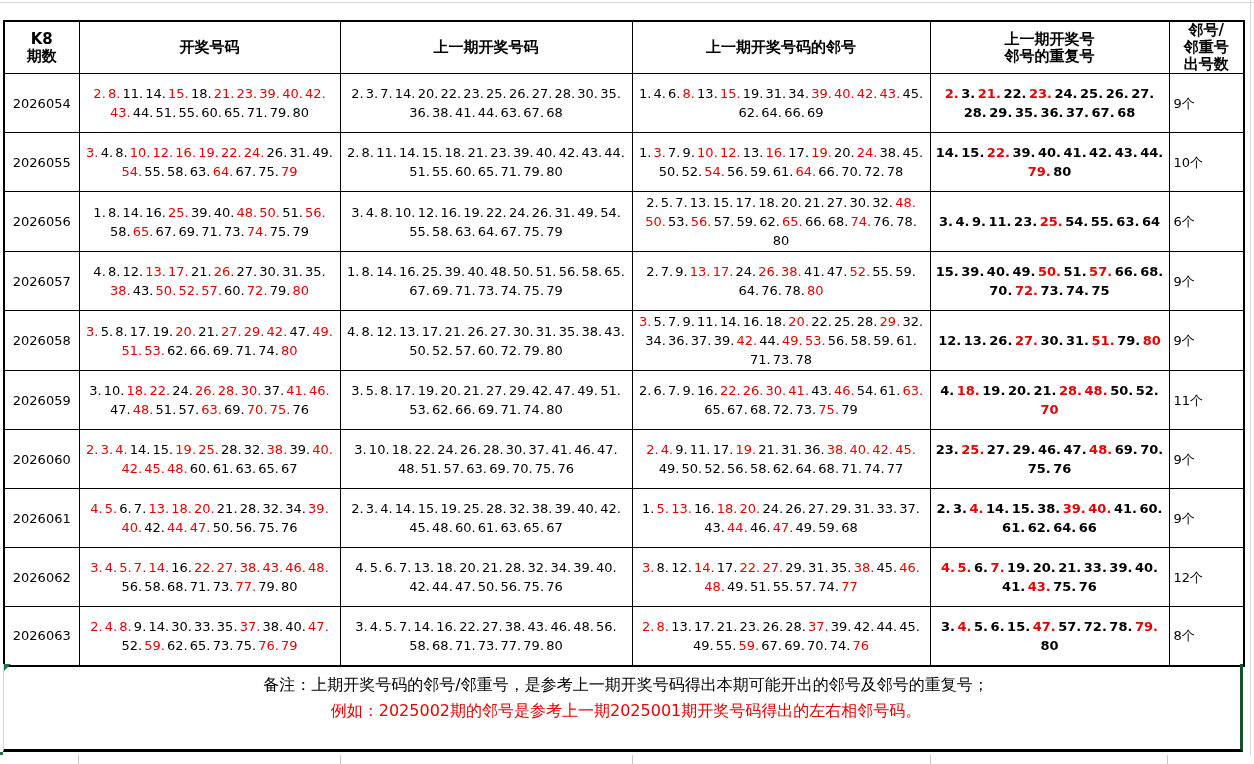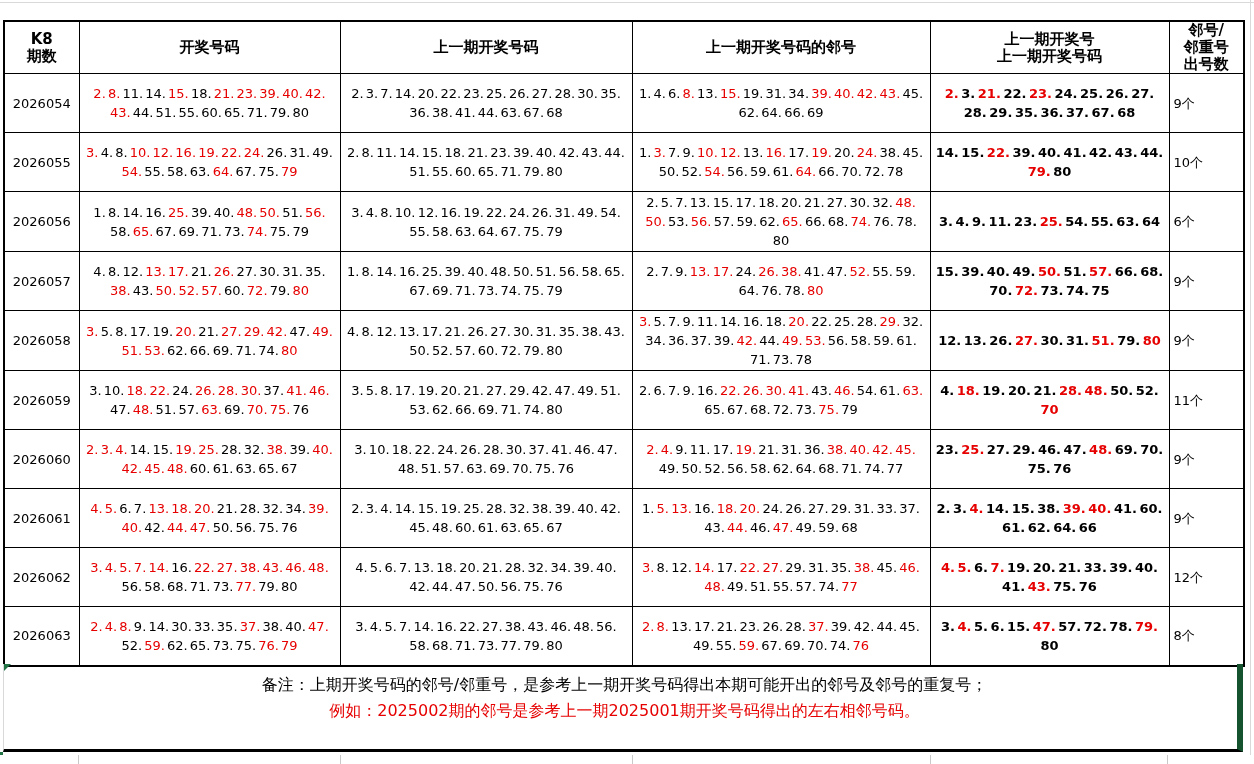--- a/index.html
+++ b/index.html
@@ -16,21 +16,21 @@
   table.main td { height:59px; vertical-align:middle; font-size:13px; line-height:19px;
     padding:1px 4px; word-spacing:-2px; color:#000; }
   td.period { text-align:center; font-size:13px; word-spacing:0; }
   td.nums { text-align:center; }
   td.nums.center { text-align:center;font-weight:bold; }
   td.count { text-align:left; font-size:14px; word-spacing:0; }
   span.n { color:#000; }
   span.n.red { color:#e60000; }
 
   .notes { position:absolute; left:3px; top:664px; width:1240px; height:88px;
-    border-bottom:3px solid #000; border-right:6px solid #14532d; border-left:1px solid #d9d9d9;
+    border-bottom:3px solid #000; border-right:3px solid #14532d; border-left:1px solid #d9d9d9;
     text-align:center; padding-top:8px;padding-left:8px; }
   .notes .line { font-size:16px; line-height:26px; color:#000; }
   .notes .line.red { color:#e60000; }
   .green-triangle { position:absolute; left:3px; top:664px; width:0; height:0;
     border-top:8px solid #217346; border-right:8px solid transparent; }
   .bottom-row { position:absolute; left:0; top:755px; width:1254px; height:9px; background:#fff; }
   .bottom-row .gv { position:absolute; top:0; width:1px; height:9px; background:#c9c9c9; }
   .green-bar { position:absolute; left:0; top:752px; width:3px; height:12px; background:#217346; }
 </style>
 </head>
@@ -49,21 +49,21 @@
       <col style="width:75px">
   </colgroup>
   <thead>
     <tr>
       <th>K8
 期数</th>
       <th>开奖号码</th>
       <th>上一期开奖号码</th>
       <th>上一期开奖号码的邻号</th>
       <th>上一期开奖号
-上一期开奖号码</th>
+邻号的重复号</th>
       <th>邻号/
 邻重号
 出号数</th>
     </tr>
   </thead>
   <tbody id="table-body">
       <tr>
         <td class="period">2026054</td>
         <td class="nums"><span class="n red">2. </span><span class="n red">8. </span><span class="n">11. </span><span class="n">14. </span><span class="n red">15. </span><span class="n">18. </span><span class="n red">21. </span><span class="n red">23. </span><span class="n red">39. </span><span class="n red">40. </span><span class="n red">42. </span><span class="n red">43. </span><span class="n">44. </span><span class="n">51. </span><span class="n">55. </span><span class="n">60. </span><span class="n">65. </span><span class="n">71. </span><span class="n">79. </span><span class="n">80</span></td>
         <td class="nums"><span class="n">2. </span><span class="n">3. </span><span class="n">7. </span><span class="n">14. </span><span class="n">20. </span><span class="n">22. </span><span class="n">23. </span><span class="n">25. </span><span class="n">26. </span><span class="n">27. </span><span class="n">28. </span><span class="n">30. </span><span class="n">35. </span><span class="n">36. </span><span class="n">38. </span><span class="n">41. </span><span class="n">44. </span><span class="n">63. </span><span class="n">67. </span><span class="n">68</span></td>

